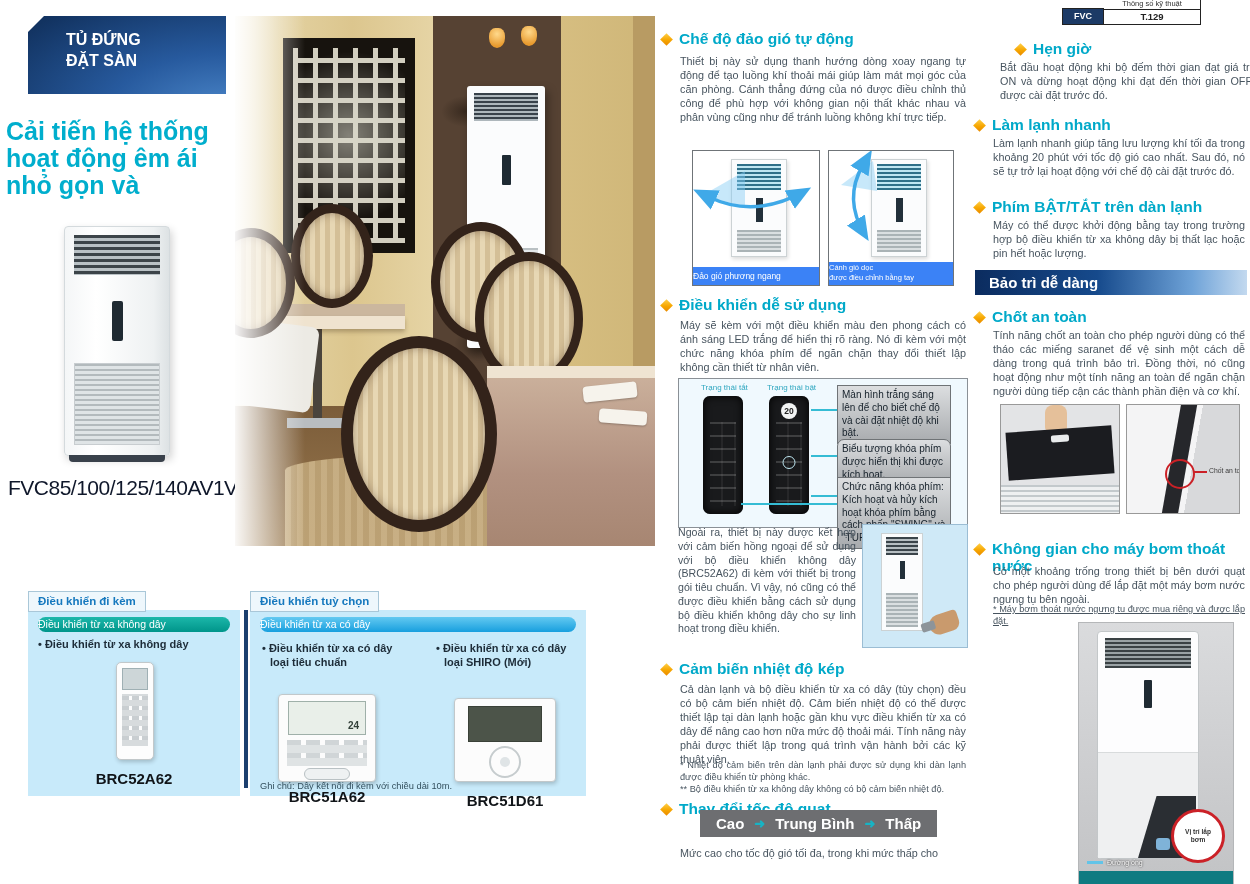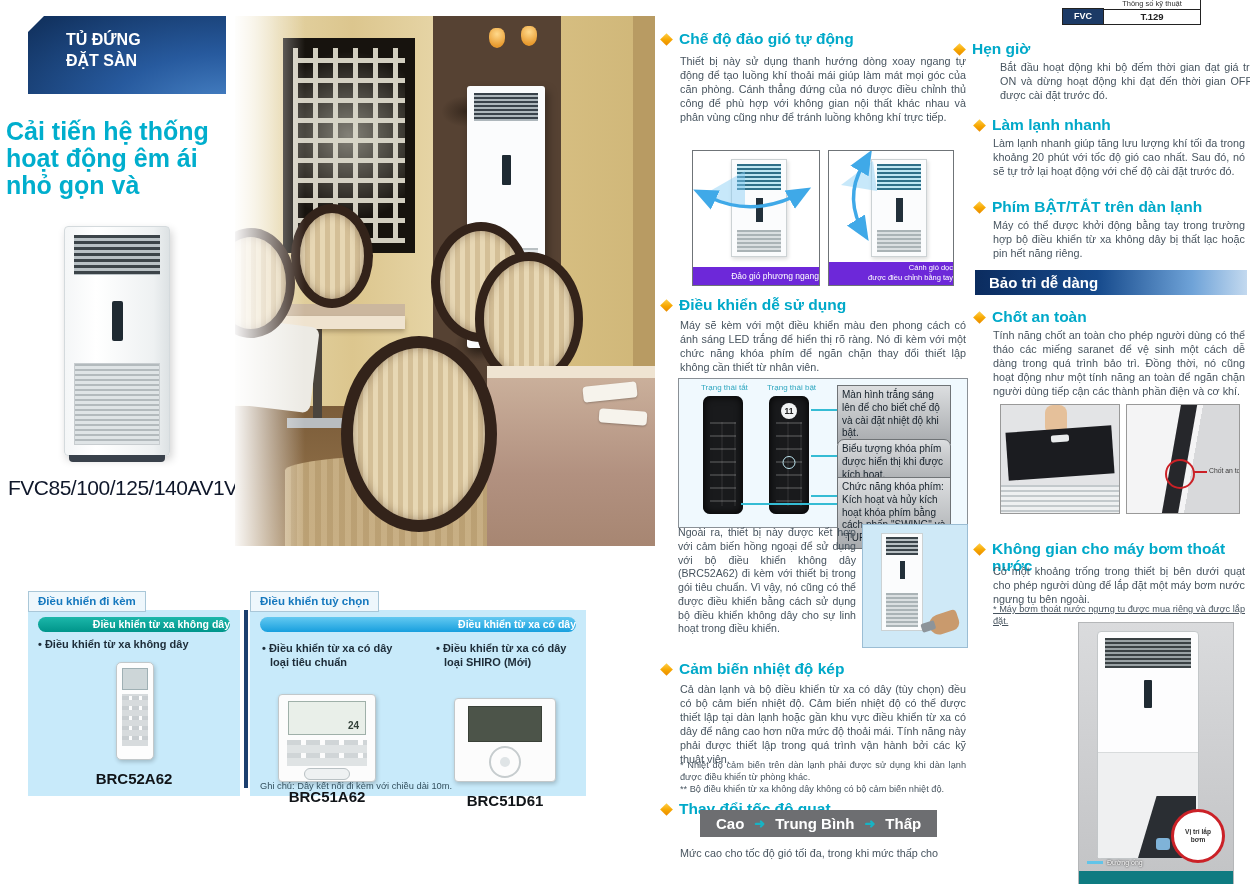--- a/index.html
+++ b/index.html
@@ -75,22 +75,22 @@
   .chD{left:106px;top:320px;width:132px;height:172px;border-width:12px;z-index:8;}
   .leg{position:absolute;background:#2d1f16;z-index:5;}
   .tbl2{position:absolute;left:252px;top:350px;width:168px;height:180px;z-index:7;
       background:linear-gradient(180deg,#cdb39e,#b29180 60%,#a78672);}
   .tbl2 .edge{position:absolute;left:0;top:0;width:100%;height:12px;background:#efe4d2;}
   .nap{position:absolute;background:#f6f3ec;border-radius:4px;box-shadow:0 1px 2px rgba(0,0,0,.25);}
   
   .ctab{position:absolute;top:591px;height:15px;padding:2px 9px;background:#eef7fc;border:1px solid #a9c7d8;
         font-size:11.5px;font-weight:bold;color:#1578be;z-index:3;line-height:15px;}
   .cbox{position:absolute;top:610px;height:186px;background:#c8eafa;}
-  .cbar{margin:7px 10px 0;height:15px;border-radius:8px;color:#fff;font-size:10.5px;font-weight:bold;
-        text-align:right;line-height:15px;}
+  .cbar{margin:7px 10px 0;height:15px;border-radius:8px;color:#fff;font-size:10.5px;font-weight:normal;
+        text-align:left;line-height:15px;}
   .bar-teal{background:linear-gradient(180deg,#1cb7aa,#00958a);}
   .bar-blue{background:linear-gradient(180deg,#63c9f1,#189fde);}
   .cbullet{font-size:11px;font-weight:bold;color:#1d2c38;line-height:1.25;margin:6px 0 0 10px;}
   .cbullet .l2{padding-left:8px;}
   .cmodel{position:absolute;bottom:9px;width:100%;text-align:center;font-size:15px;font-weight:bold;color:#101418;}
   .cnote{position:absolute;bottom:5px;left:10px;font-size:9.3px;color:#33505e;}
   .cdivider{position:absolute;left:244px;top:610px;width:4px;height:178px;background:#1c3f6e;}
   
   .r52{position:absolute;left:88px;top:52px;width:36px;height:96px;background:#fdfdfd;border:1px solid #c2c8ca;
        border-radius:5px;box-shadow:1px 2px 4px rgba(0,0,0,.2);}
@@ -106,21 +106,21 @@
        background-image:repeating-linear-gradient(0deg,#dfe3e4 0 8px,transparent 8px 13px),
                         repeating-linear-gradient(90deg,#d0d5d7 0 14px,transparent 14px 19px);}
   .r51a .oval{margin:2px auto 0;width:44px;height:10px;border:1px solid #b9c1c4;border-radius:6px;background:#eef1f2;}
   .r51d{position:absolute;left:28px;top:62px;width:100px;height:82px;background:#fcfcfc;border:1px solid #c2c8ca;
        border-radius:4px;box-shadow:1px 2px 4px rgba(0,0,0,.2);}
   .r51d .scr{margin:7px auto 0;width:72px;height:34px;background:#4c5449;border:1px solid #3a4138;}
   .r51d .pad{margin:4px auto 0;width:28px;height:28px;border:2px solid #c6ccce;border-radius:50%;position:relative;}
   .r51d .pad i{position:absolute;left:50%;top:50%;width:10px;height:10px;margin:-5px 0 0 -5px;border-radius:50%;background:#dfe4e6;}
   
   .frame{position:absolute;top:150px;height:134px;border:1px solid #6f7478;background:#fff;overflow:hidden;}
-  .frame .cap{position:absolute;left:0;right:0;bottom:0;background:#6d28d9;color:#fff;text-align:right;padding-left:16px;}
+  .frame .cap{position:absolute;left:0;right:0;bottom:0;background:#3b82f6;color:#fff;text-align:left;}
   .cap1{height:18px;font-size:8.5px;line-height:18px;}
   .cap2{height:22px;font-size:7.5px;line-height:1.3;padding-top:1px;}
   .mac{position:absolute;left:38px;top:8px;width:54px;height:96px;background:#fbfcfd;border:1px solid #ccd2d4;
        box-shadow:1px 2px 4px rgba(0,0,0,.15);}
   .mac .g{margin:4px 5px 0;height:26px;background:repeating-linear-gradient(180deg,#2f7089 0 2px,#bfe6f2 2px 4px);}
   .mac .s{width:7px;height:24px;background:#22303a;margin:8px auto 0;}
   .mac .v{position:absolute;left:5px;right:5px;bottom:4px;height:22px;
        background:repeating-linear-gradient(180deg,#aab3b6 0 2px,#dadfe1 2px 4px);}
   .fsvg{position:absolute;left:0;top:0;}
   
@@ -357,21 +357,21 @@
   <div class="body" style="left:680px;top:318px;width:286px;">Máy sẽ kèm với một điều khiển màu đen phong cách có ánh sáng LED trắng để hiển thị rõ ràng. Nó đi kèm với một chức năng khóa phím để ngăn chặn thay đổi thiết lập không cần thiết từ nhân viên.</div>
 
   <div class="rbox">
     <div class="stlabel" style="left:22px;">Trạng thái tắt</div>
     <div class="stlabel" style="left:88px;">Trạng thái bật</div>
     <div class="blk" style="left:24px;top:17px;">
         <div class="keys"></div>
       </div>
     <div class="blk" style="left:90px;top:17px;">
       <div class="keys"></div>
-      <div class="disp">11</div>
+      <div class="disp">20</div>
       <div class="lockdot"></div>
     </div>
     <div class="conn" style="left:132px;top:30px;width:26px;"></div>
     <div class="conn" style="left:132px;top:76px;width:26px;"></div>
     <div class="conn" style="left:132px;top:116px;width:26px;"></div>
     <div class="conn" style="left:62px;top:124px;width:96px;"></div>
     <div class="callout" style="top:6px;">Màn hình trắng sáng lên để cho biết chế độ và cài đặt nhiệt độ khi bật.</div>
     <div class="callout" style="top:60px;border-radius:7px;">Biểu tượng khóa phím được hiển thị khi được kích hoạt.</div>
     <div class="callout" style="top:98px;">Chức năng khóa phím: Kích hoạt và hủy kích hoạt khóa phím bằng cách nhấn "SWING" và "TURBO" cùng lúc.</div>
   </div>
@@ -412,37 +412,37 @@
   <div class="pagetab">
     <div class="in">
       <div class="pt-fvc">FVC</div>
       <div class="pt-col">
         <div class="pt-label">Thông số kỹ thuật</div>
         <div class="pt-page">T.129</div>
       </div>
     </div>
   </div>
 
-  <div class="sect" style="left:955px;top:40px;">
+  <div class="sect" style="left:1016px;top:40px;">
     <span class="diamond"></span>
     <h2>Hẹn giờ</h2>
   </div>
   <div class="body" style="left:1000px;top:60px;width:252px;">Bắt đầu hoạt động khi bộ đếm thời gian đạt giá trị ON và dừng hoạt động khi đạt đến thời gian OFF được cài đặt trước đó.</div>
 
   <div class="sect" style="left:975px;top:116px;justify-content:center;">
     <span class="diamond"></span>
     <h2>Làm lạnh nhanh</h2>
   </div>
   <div class="body" style="left:993px;top:136px;width:252px;">Làm lạnh nhanh giúp tăng lưu lượng khí tối đa trong khoảng 20 phút với tốc độ gió cao nhất. Sau đó, nó sẽ tự trở lại hoạt động với chế độ cài đặt trước đó.</div>
 
   <div class="sect" style="left:975px;top:198px;">
     <span class="diamond"></span>
     <h2>Phím BẬT/TẮT trên dàn lạnh</h2>
   </div>
-  <div class="body" style="left:993px;top:218px;width:252px;">Máy có thể được khởi động bằng tay trong trường hợp bộ điều khiển từ xa không dây bị thất lạc hoặc pin hết năng riêng.</div>
+  <div class="body" style="left:993px;top:218px;width:252px;">Máy có thể được khởi động bằng tay trong trường hợp bộ điều khiển từ xa không dây bị thất lạc hoặc pin hết hoặc lượng.</div>
 
   <div class="mbar">Bảo trì dễ dàng</div>
 
   <div class="sect" style="left:975px;top:308px;">
     <span class="diamond"></span>
     <h2>Chốt an toàn</h2>
   </div>
   <div class="body" style="left:993px;top:328px;width:252px;">Tính năng chốt an toàn cho phép người dùng có thể tháo các miếng saranet để vệ sinh một cách dễ dàng trong quá trình bảo trì. Đồng thời, nó cũng hoạt động như một tính năng an toàn để ngăn chặn người dùng tiếp cận các thành phần điện và cơ khí.</div>
 
   <div class="sphoto" style="left:1000px;width:118px;">

